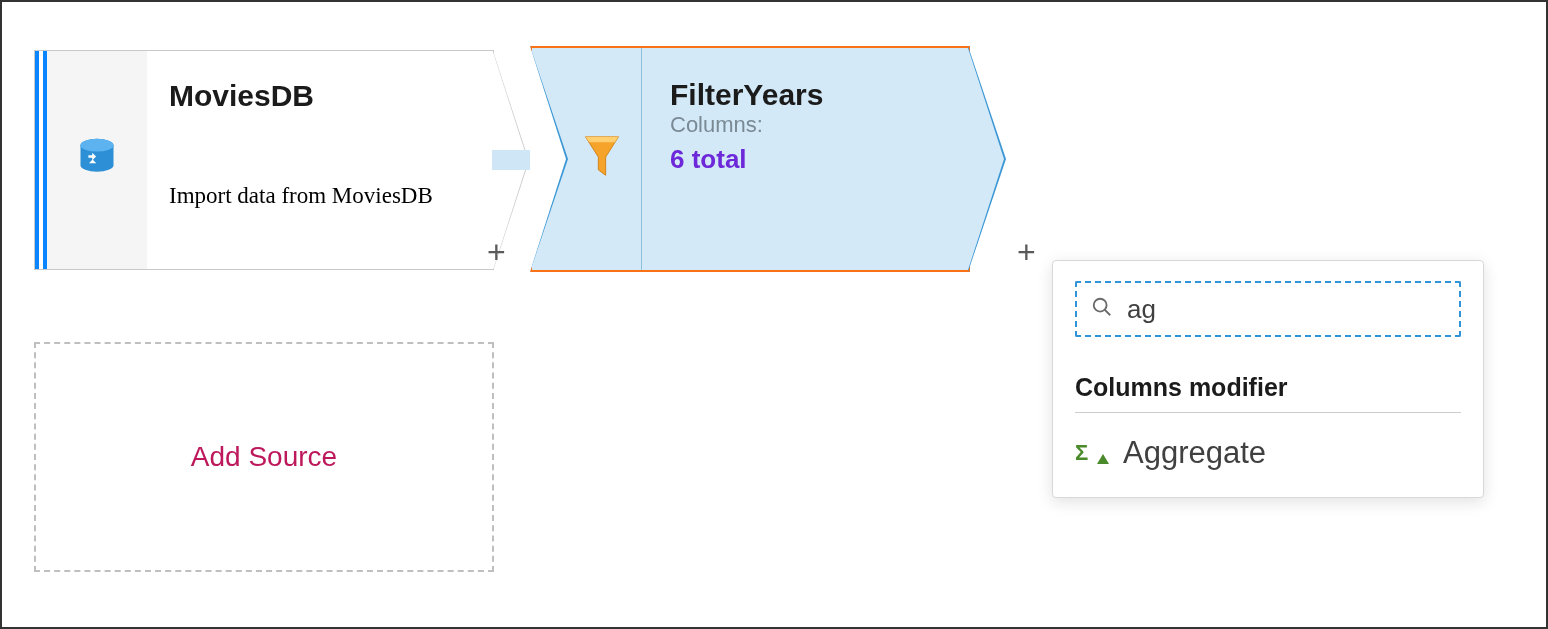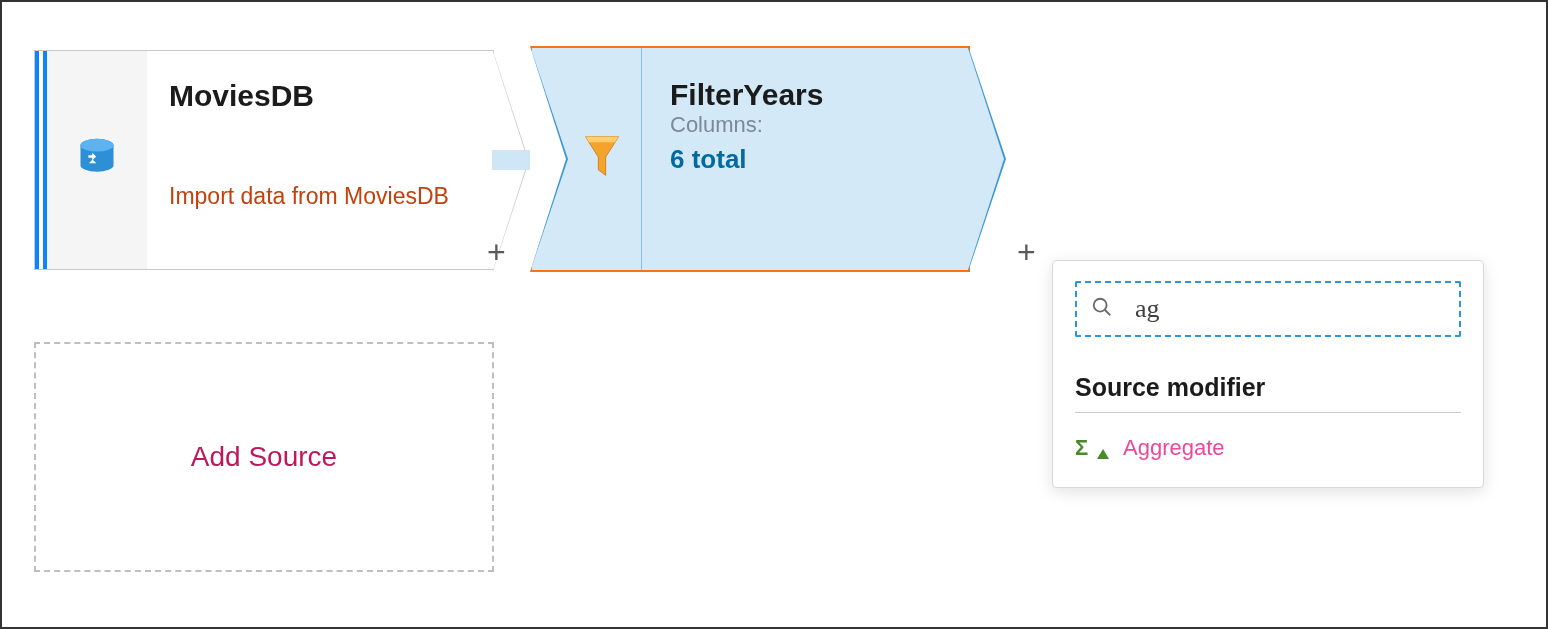--- a/index.html
+++ b/index.html
@@ -65,21 +65,22 @@
     justify-content: flex-start;
   }
   .node-title {
     font-size: 30px;
     font-weight: 600;
     color: #1b1b1b;
   }
   .node-subtitle {
     margin-top: 70px;
     font-size: 23px;
-    color: #c2410c;
+    color: #000000;
+    font-family: Liberation Serif, serif;
   }
 
   
   .source-tip {
     position: absolute;
     right: -36px;
     top: 0;
     width: 0; height: 0;
     border-top: 110px solid transparent;
     border-bottom: 110px solid transparent;
@@ -181,21 +182,21 @@
     flex: 1;
     padding: 30px 22px 20px 28px;
   }
   .filter-columns-label {
     font-size: 22px;
     color: #7a8a94;
   }
   .filter-columns-value {
     font-size: 26px;
     font-weight: 600;
-    color: #0369a1;
+    color: #6d28d9;
     margin-top: 6px;
   }
 
   
   .popup {
     position: absolute;
     left: 1050px;
     top: 258px;
     width: 432px;
     background: #fff;
@@ -204,22 +205,21 @@
     box-shadow: 0 4px 16px rgba(0,0,0,0.12);
     padding: 20px 22px 26px;
   }
   .search-box {
     border: 2px dashed #2f95d8;
     border-radius: 2px;
     height: 56px;
     display: flex;
     align-items: center;
     padding: 0 14px;
-    gap: 22px;
-    font-family: Liberation Serif, serif;
+    gap: 14px;
   }
   .search-icon svg { width: 22px; height: 22px; }
   .search-text {
     font-size: 26px;
     color: #404040;
   }
   .section-header {
     font-size: 25px;
     font-weight: 600;
     color: #1b1b1b;
@@ -245,22 +245,22 @@
     content: "";
     position: absolute;
     right: -4px;
     bottom: 2px;
     width: 0; height: 0;
     border-left: 6px solid transparent;
     border-right: 6px solid transparent;
     border-bottom: 10px solid #4a8a2a;
   }
   .result-label {
-    font-size: 22px;
-    color: #ec4899;
+    font-size: 31px;
+    color: #404040;
   }
 
   
   .add-source {
     position: absolute;
     left: 32px;
     top: 340px;
     width: 460px;
     height: 230px;
     border: 2px dashed #bfbfbf;
@@ -326,21 +326,21 @@
   <div class="popup">
     <div class="search-box">
       <span class="search-icon">
         <svg viewBox="0 0 24 24" fill="none" stroke="#6a6a6a" stroke-width="2">
           <circle cx="10" cy="10" r="7"></circle>
           <line x1="15" y1="15" x2="21" y2="21"></line>
         </svg>
       </span>
       <span class="search-text">ag</span>
     </div>
-    <div class="section-header">Source modifier</div>
+    <div class="section-header">Columns modifier</div>
     <div class="result-item">
       <span class="sigma-icon">Σ</span>
       <span class="result-label">Aggregate</span>
     </div>
   </div>
 
   <div class="add-source">Add Source</div>
 
 </div>
 

